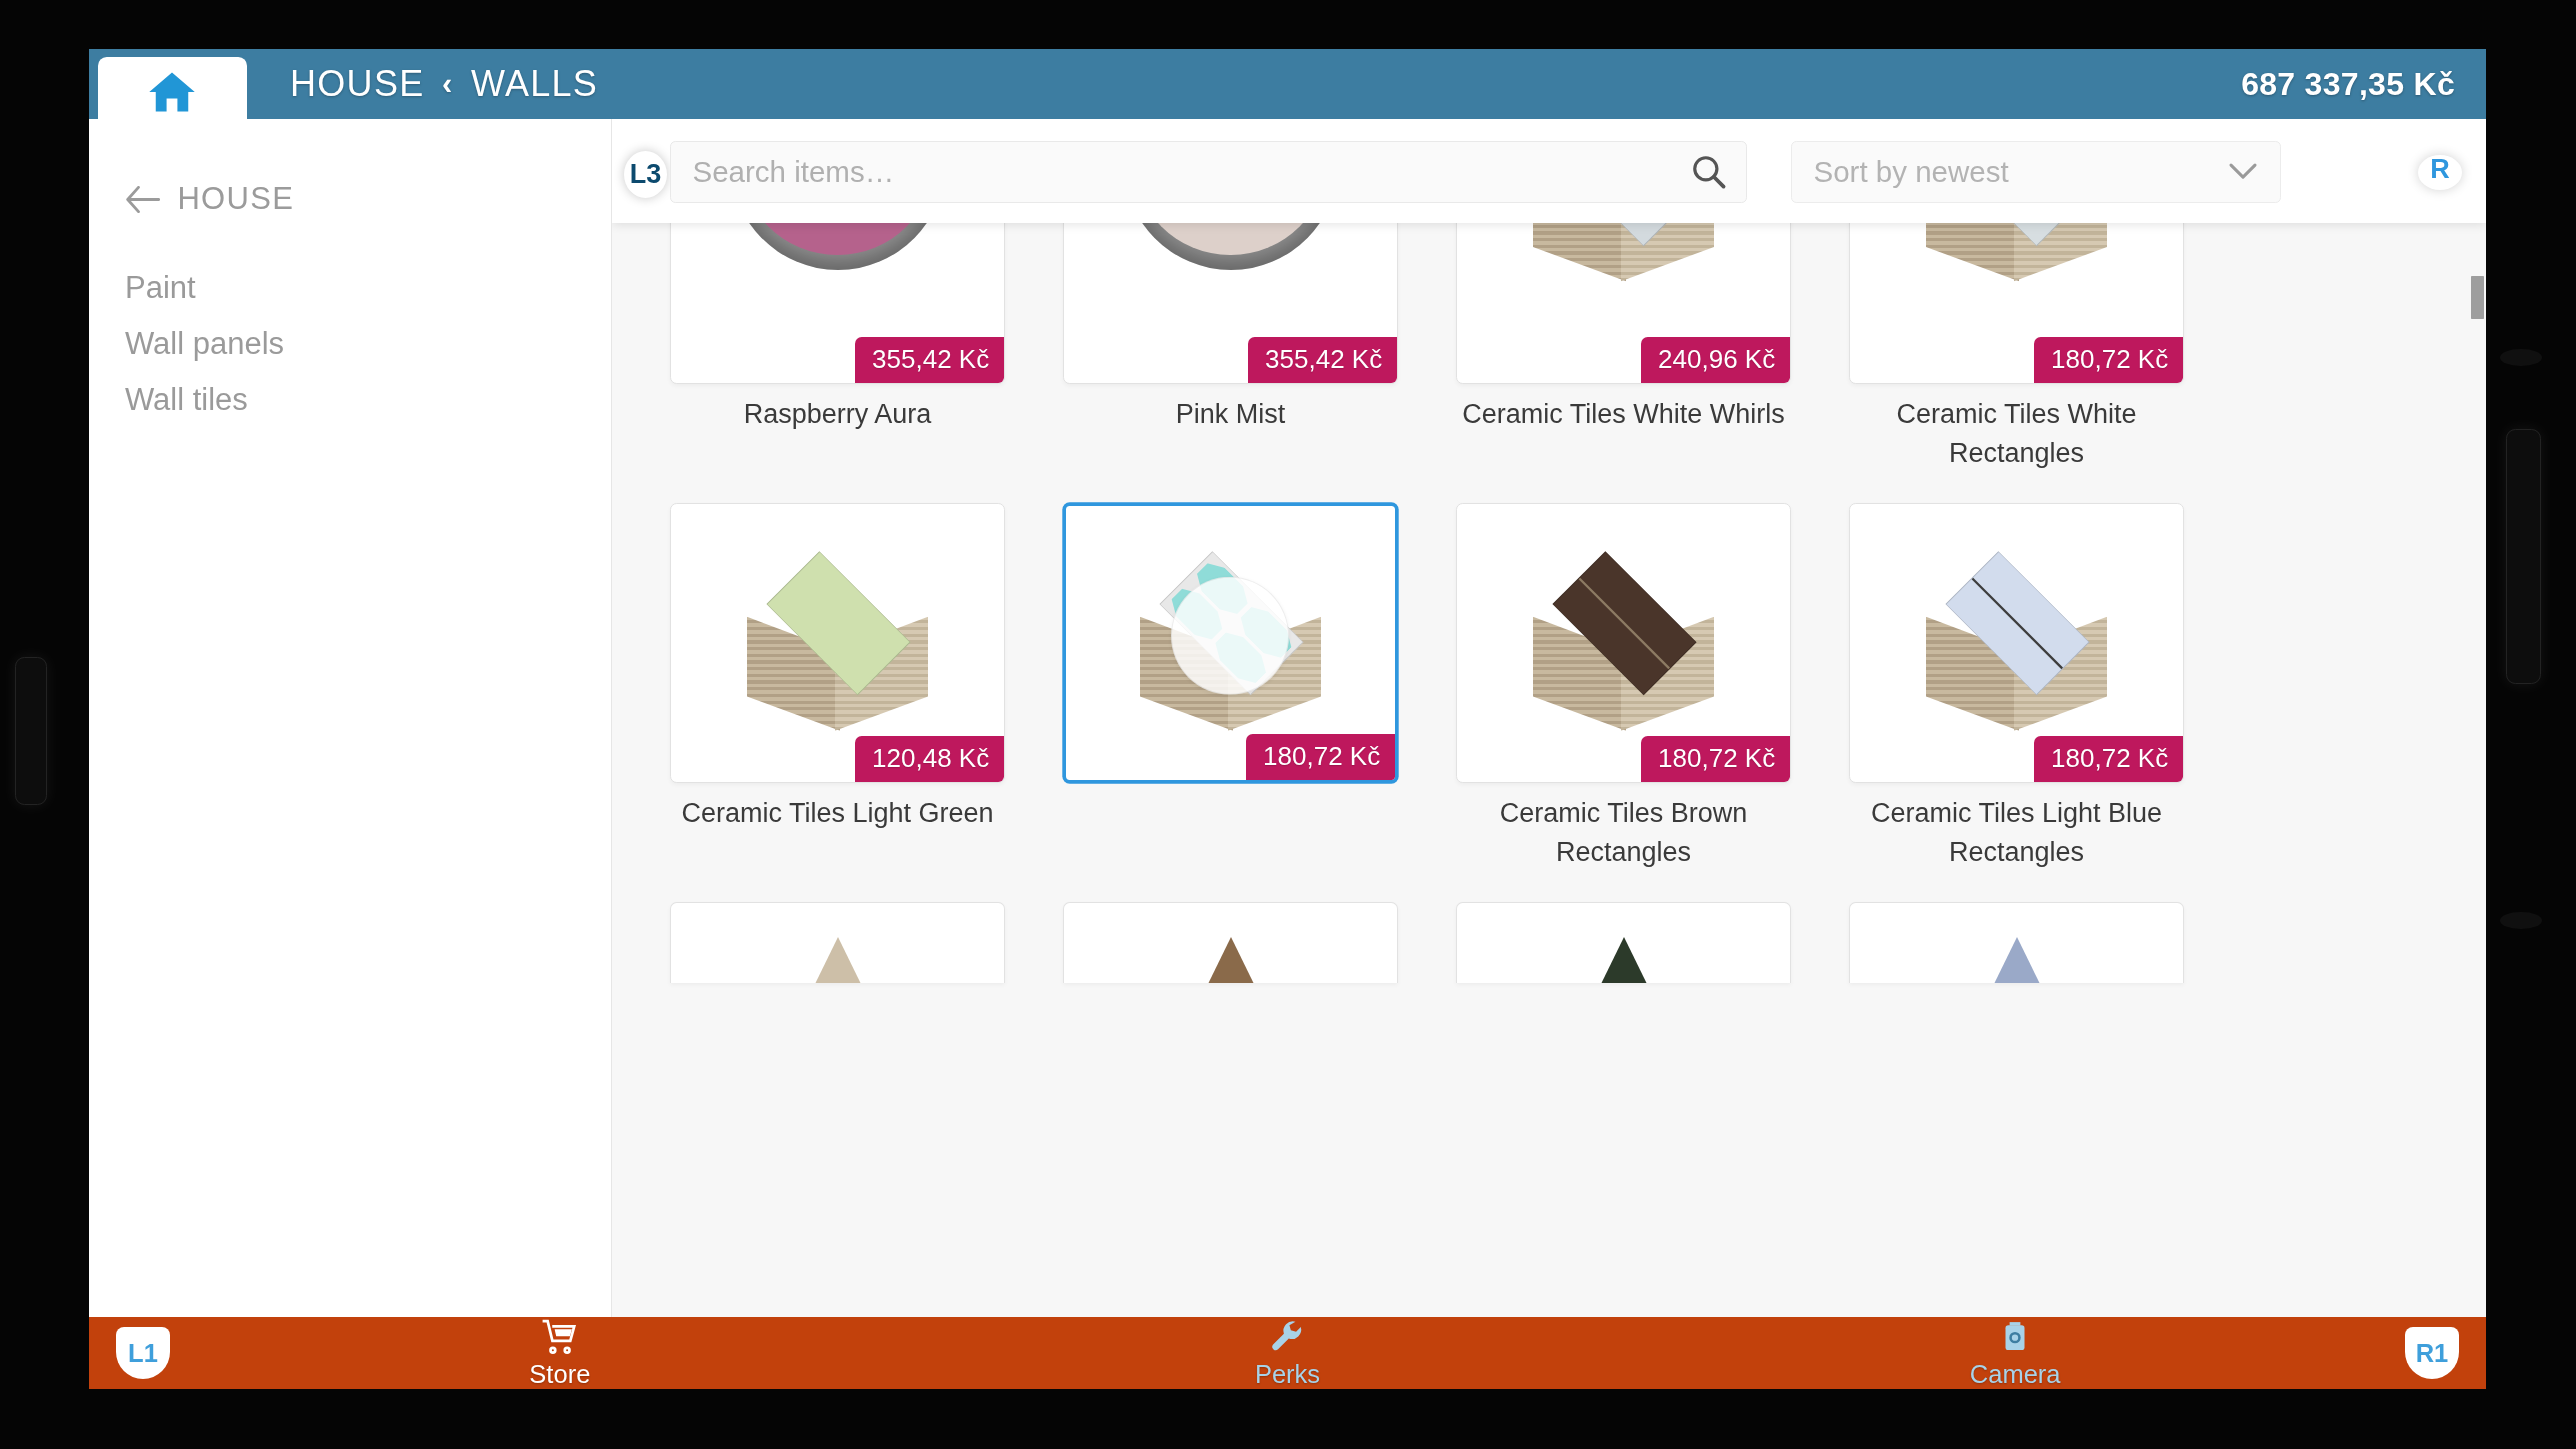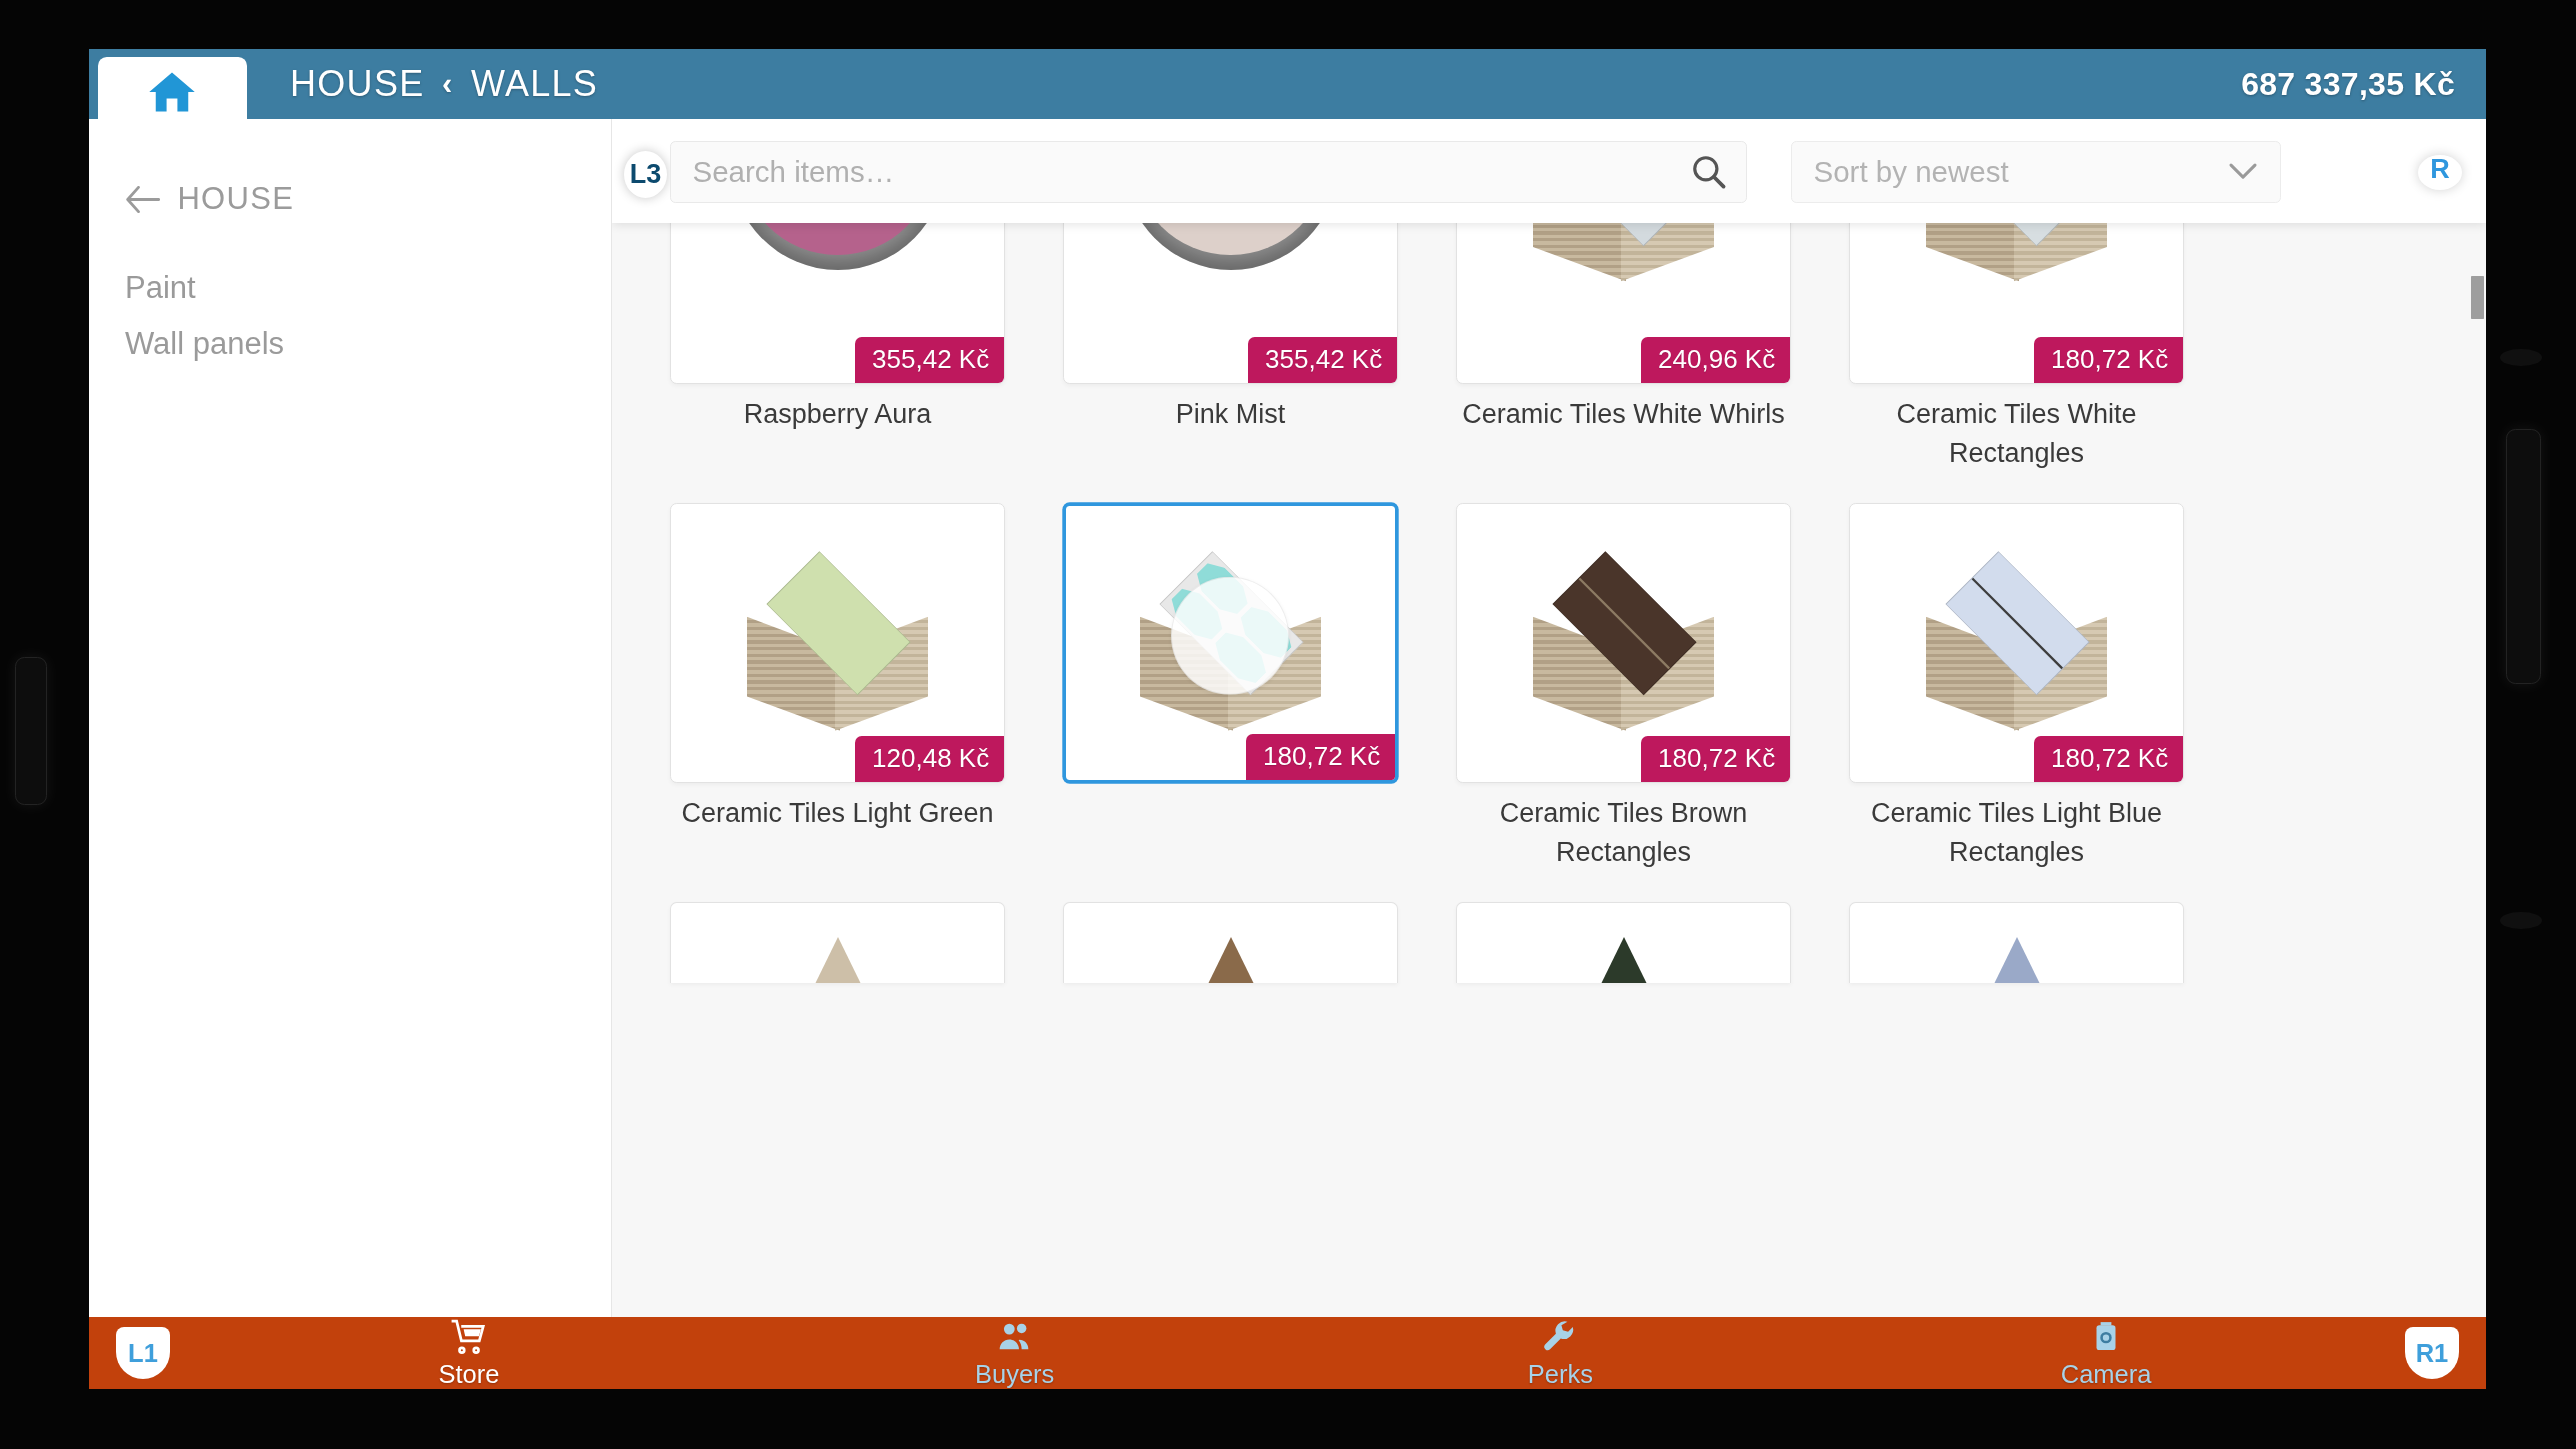--- a/index.html
+++ b/index.html
@@ -414,20 +414,21 @@
       <div id="sidebar">
         <div id="sidebar-back">
           <svg viewBox="0 0 26 20">
             <path d="M10 1 2 10l8 9" fill="none" stroke="#9b9b9b" stroke-width="2.1" stroke-linecap="round" stroke-linejoin="round"></path>
             <path d="M2.5 10H25" fill="none" stroke="#9b9b9b" stroke-width="2.1" stroke-linecap="round"></path>
           </svg>
           <span>HOUSE</span>
         </div>
         <div class="side-item">Paint</div>
         <div class="side-item">Wall panels</div>
+        <div class="side-item">Wall tiles</div>
       </div>
 
       <div id="main">
 
         <div id="toolbar">
           <div id="l3-badge">L3</div>
 
           <div id="search-box">
             <input id="search-input" type="text" placeholder="Search items…" style="">
             <div id="search-icon-btn">
@@ -619,31 +620,20 @@
         <div class="nav-item active">
           <span class="nav-ico">
             <svg viewBox="0 0 24 24">
                 <path d="M1 2h3.2l3 12.4h11.3l2.5-9.1H7.1M9 20.4a1.5 1.5 0 1 1-3 0 1.5 1.5 0 0 1 3 0m9 0a1.5 1.5 0 1 1-3 0 1.5 1.5 0 0 1 3 0" fill="none" stroke="#fff" stroke-width="1.7"></path>
                 <path d="M8.6 7.1h10.9l-1.2 4.4H9.6z" fill="#fff"></path>
               </svg>
           </span>
           <span class="nav-lbl">Store</span>
         </div>
 
-        <div class="nav-item inactive">
-          <span class="nav-ico">
-            <svg viewBox="0 0 24 24">
-                <circle cx="8.4" cy="7" r="3.4"></circle>
-                <circle cx="16.2" cy="6.6" r="3"></circle>
-                <path d="M2.3 19.8c0-3.5 2.7-6.2 6.1-6.2s6.1 2.7 6.1 6.2z"></path>
-                <path d="M14.8 13.8c3.1 0 5.6 2.5 5.6 5.6v.4h-4.2c0-2.3-.7-4.3-1.9-5.8z"></path>
-              </svg>
-          </span>
-          <span class="nav-lbl">Buyers</span>
-        </div>
 
         <div class="nav-item inactive">
           <span class="nav-ico">
             <svg viewBox="0 0 24 24">
                 <path d="M16.7 2.3a6 6 0 0 0-7.3 7.6L2.6 16.7a2.2 2.2 0 0 0 3.1 3.1l6.8-6.8a6 6 0 0 0 7.6-7.3l-3 3-3.3-.9-.9-3.3z"></path>
               </svg>
           </span>
           <span class="nav-lbl">Perks</span>
         </div>
 

